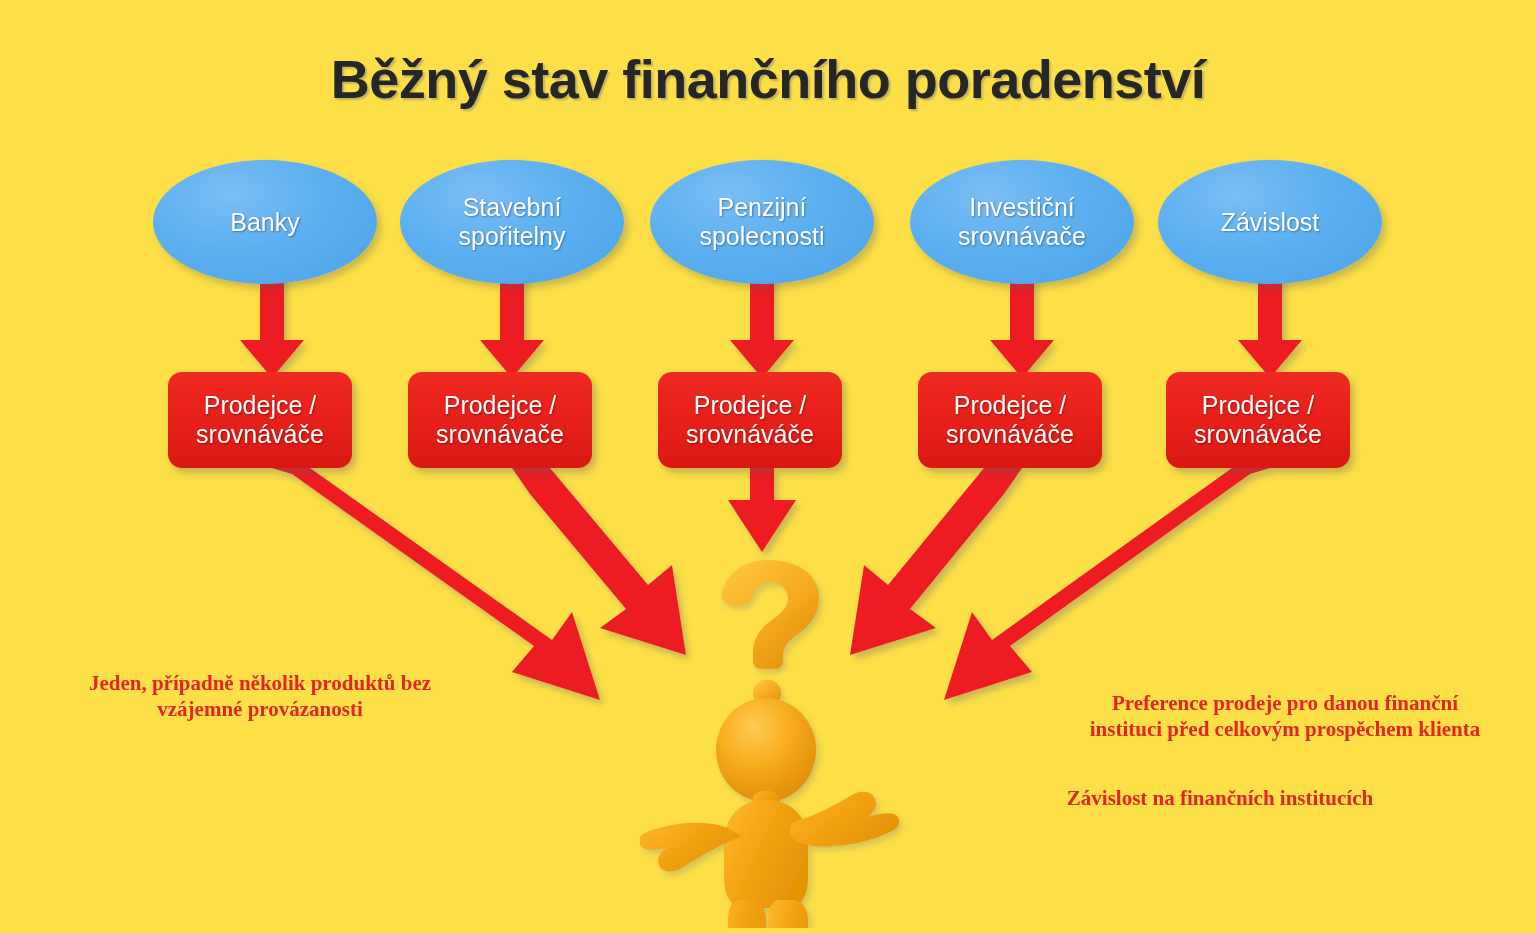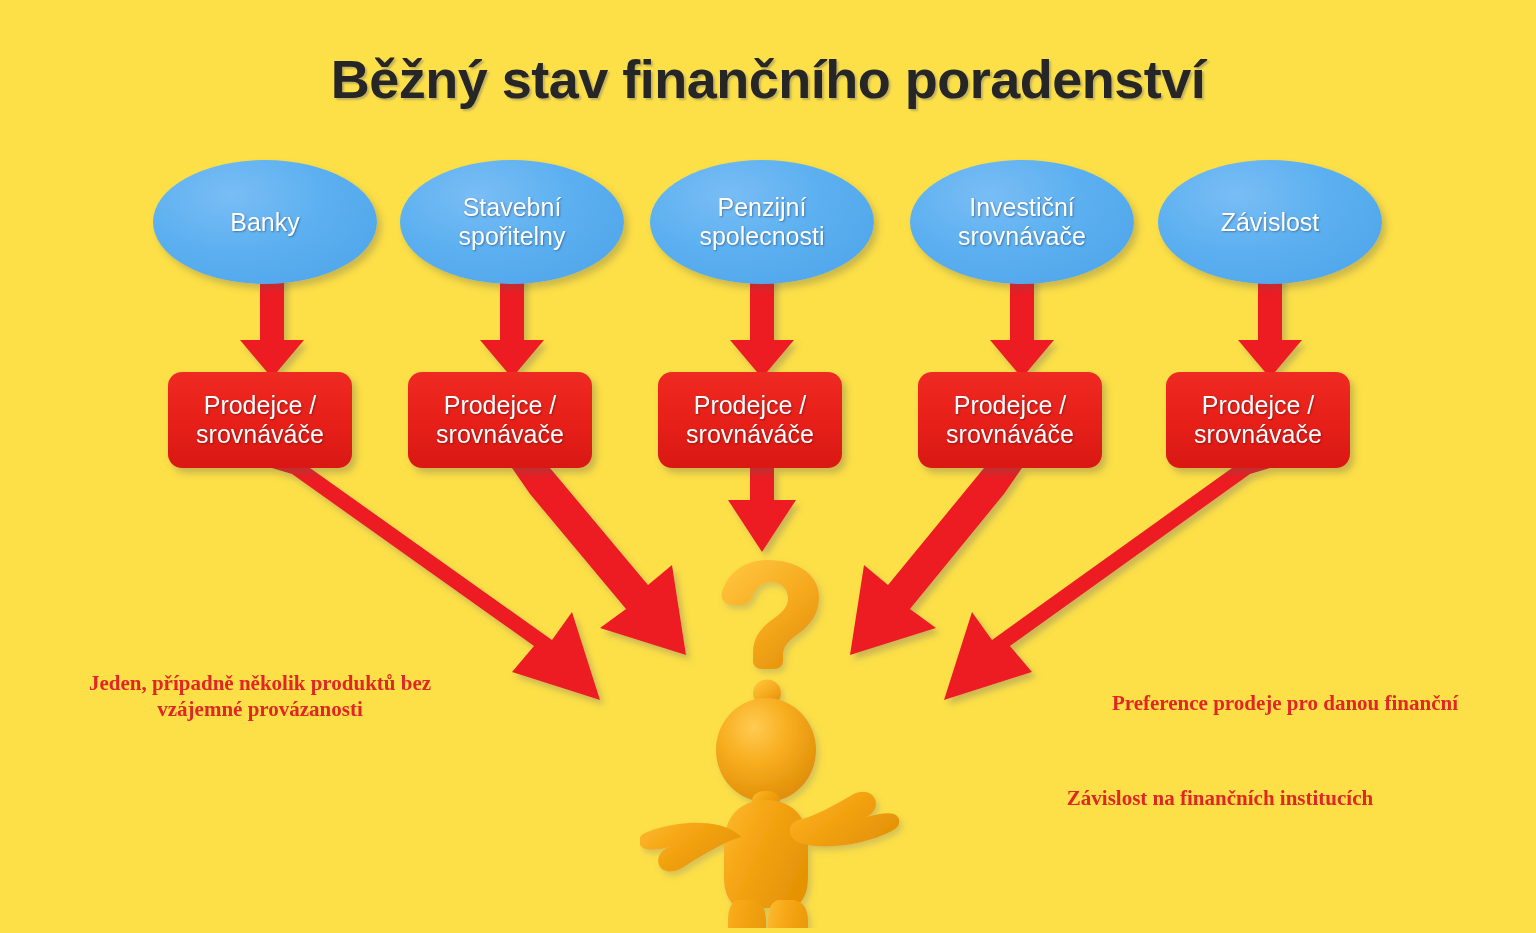--- a/index.html
+++ b/index.html
@@ -343,19 +343,20 @@
   </div>
 
   <div class="annotation" style="left:60px; top:670px; width:400px;">
     <span>Jeden, případně několik produktů bez</span><br>
     <span>vzájemné provázanosti</span>
   </div>
 
 
   <div class="annotation" style="left:1070px; top:672px; width:430px;margin-top:18px;">
     <span>Preference prodeje pro danou finanční</span><br>
+    <span>instituci před celkovým prospěchem klienta</span>
   </div>
 
   <div class="annotation" style="left:1020px; top:785px; width:400px;">
     <span>Závislost na finančních institucích</span>
   </div>
 
 </div>
 
 </body></html>

